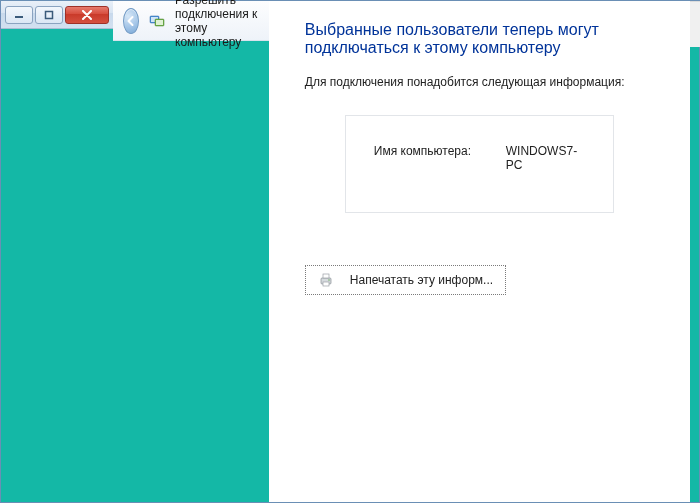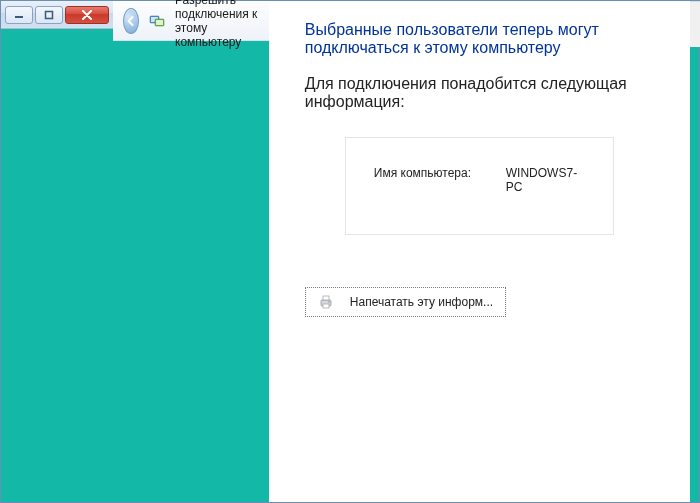--- a/index.html
+++ b/index.html
@@ -85,21 +85,21 @@
       background: #fff;
     }
     .main-heading {
       color: #003399;
       font-size: 16px;
       font-weight: normal;
       margin-bottom: 18px;
     }
     .instruction {
       color: #222;
-      font-size: 16px;
+      font-size: 12px;
       margin-bottom: 26px;
     }
     .info-box {
       border: 1px solid #e2e5e9;
       background: #fff;
       padding: 28px 36px 40px 28px;
       margin: 0 40px 52px 40px;
     }
     .info-row {
       display: flex;

